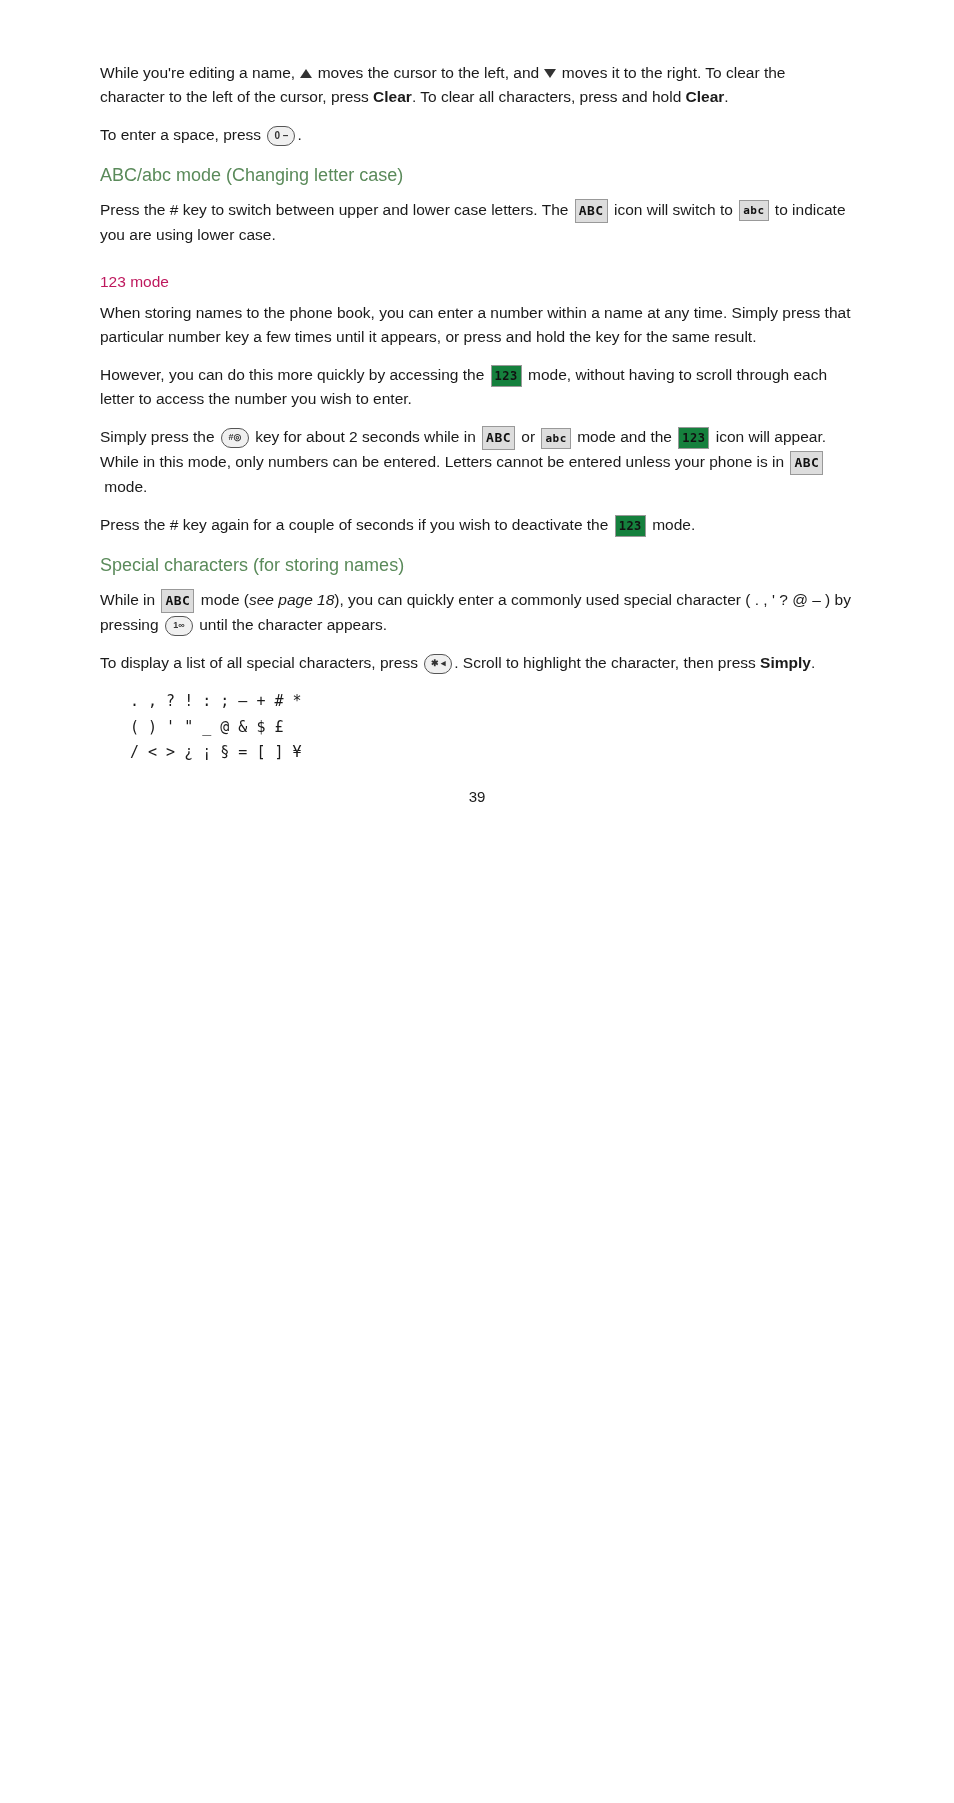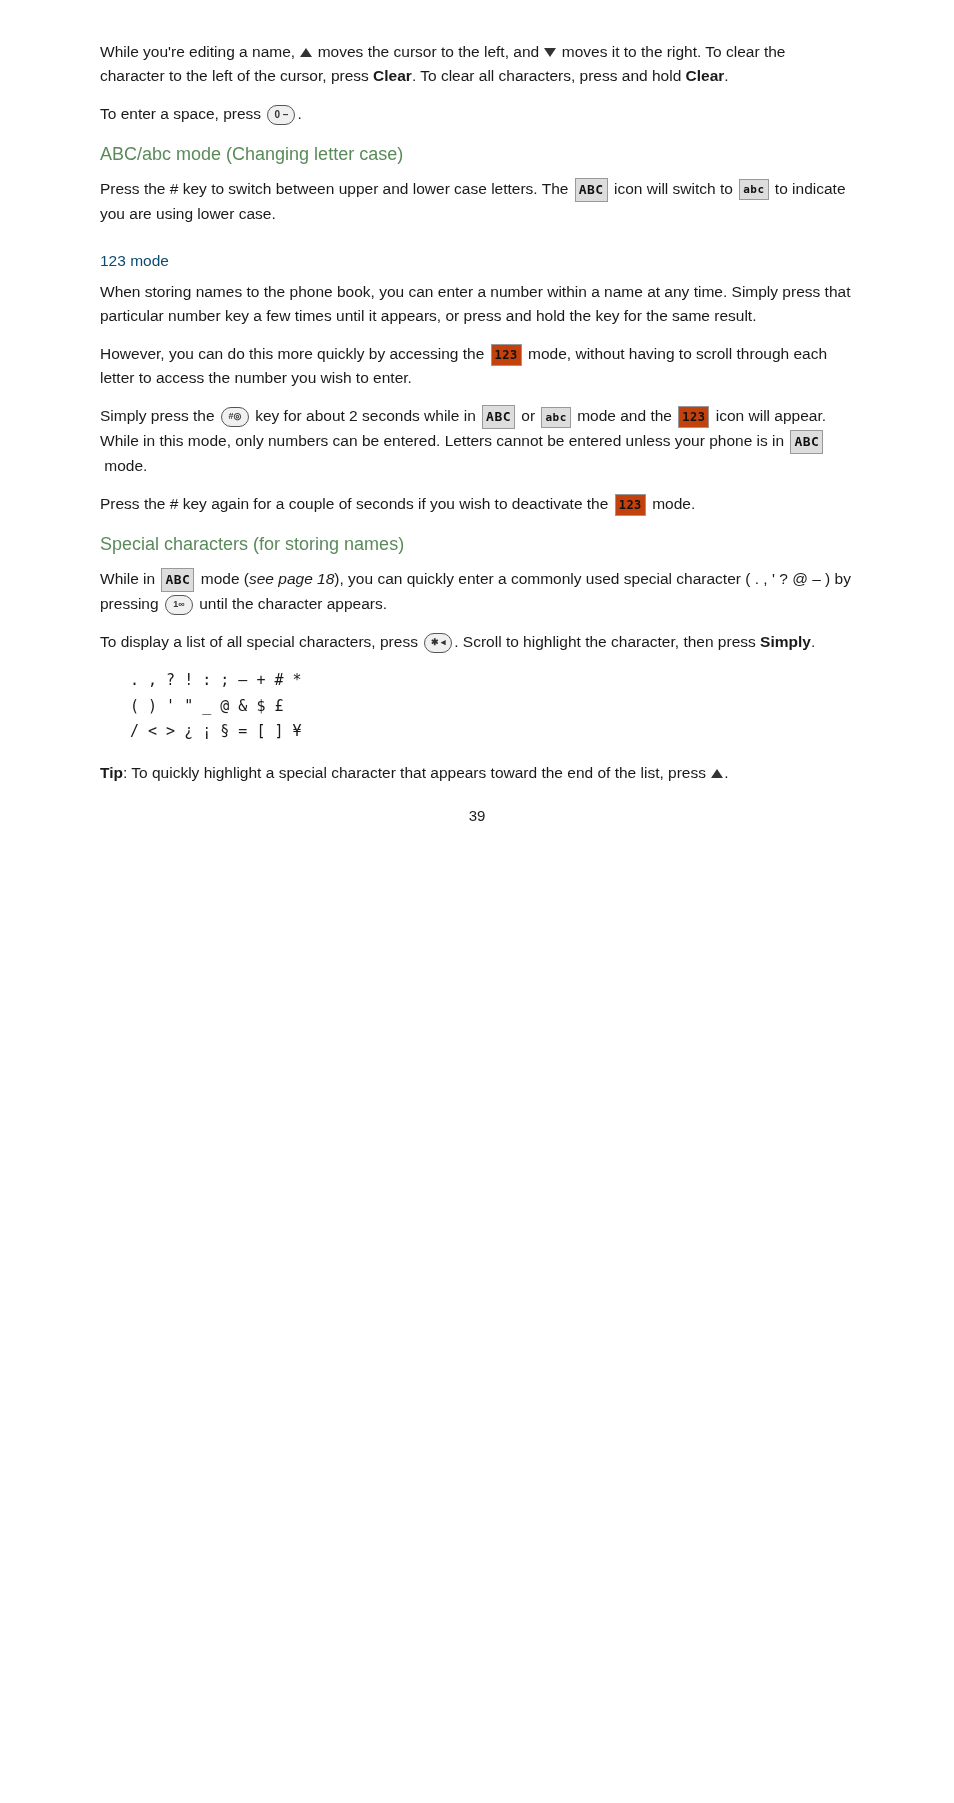--- a/index.html
+++ b/index.html
@@ -14,21 +14,21 @@
       font-size: 15px;
       color: #1a1a1a;
       width: 954px;
       min-height: 1803px;
     }
 
     .page {
       width: 954px;
       min-height: 1803px;
       background: #ffffff;
-      padding: 40px 100px 60px 100px;
+      padding: 61px 100px 60px 100px;
       position: relative;
     }
 
     .section {
       margin-bottom: 18px;
     }
 
     p {
       line-height: 1.55;
       margin-bottom: 14px;
@@ -38,21 +38,21 @@
     h2 {
       font-size: 18px;
       font-weight: normal;
       color: #5a8a5a;
       margin-bottom: 12px;
     }
 
     h3 {
       font-size: 15.5px;
       font-weight: normal;
-      color: #0c4a6e;
+      color: #be185d;
       margin-bottom: 10px;
       margin-top: 26px;
     }
 
     .inline-icon {
       display: inline-block;
       vertical-align: middle;
       margin: 0 2px;
     }
 
@@ -141,21 +141,21 @@
       vertical-align: middle;
       letter-spacing: 0.5px;
       font-family: monospace;
     }
 
     .num-icon {
       display: inline-block;
       font-size: 12px;
       font-weight: bold;
       color: #111;
-      background: #c2410c;
+      background: #15803d;
       padding: 1px 3px;
       border: 1px solid #999;
       vertical-align: middle;
       letter-spacing: 0.5px;
       font-family: monospace;
     }
 
     .arrow-up {
       display: inline-block;
       width: 0;
@@ -248,20 +248,17 @@
       While in&nbsp;<span class="abc-icon inline-icon">ABC</span>&nbsp;mode (<em>see page 18</em>), you can quickly enter a commonly used special character ( . , ' ? @ – ) by pressing&nbsp;<span class="icon-1-circle inline-icon">1∞</span>&nbsp;until the character appears.
     </p>
     <p>
       To display a list of all special characters, press&nbsp;<span class="icon-star-circle inline-icon">✱ ◂</span>. Scroll to highlight the character, then press <strong>Simply</strong>.
     </p>
     <div class="special-chars">
       <div>. , ? ! : ; – + # *</div>
       <div>( ) ' " _ @ &amp; $ £</div>
       <div>/ &lt; &gt; ¿ ¡ § = [ ] ¥</div>
     </div>
-    <p>
-      <span class="tip-bold">Tip</span>: To quickly highlight a special character that appears toward the end of the list, press&nbsp;<span class="arrow-up"></span>.
-    </p>
   </div>
 
   <div class="page-number">39</div>
 
 </div>
 
 </body></html>

